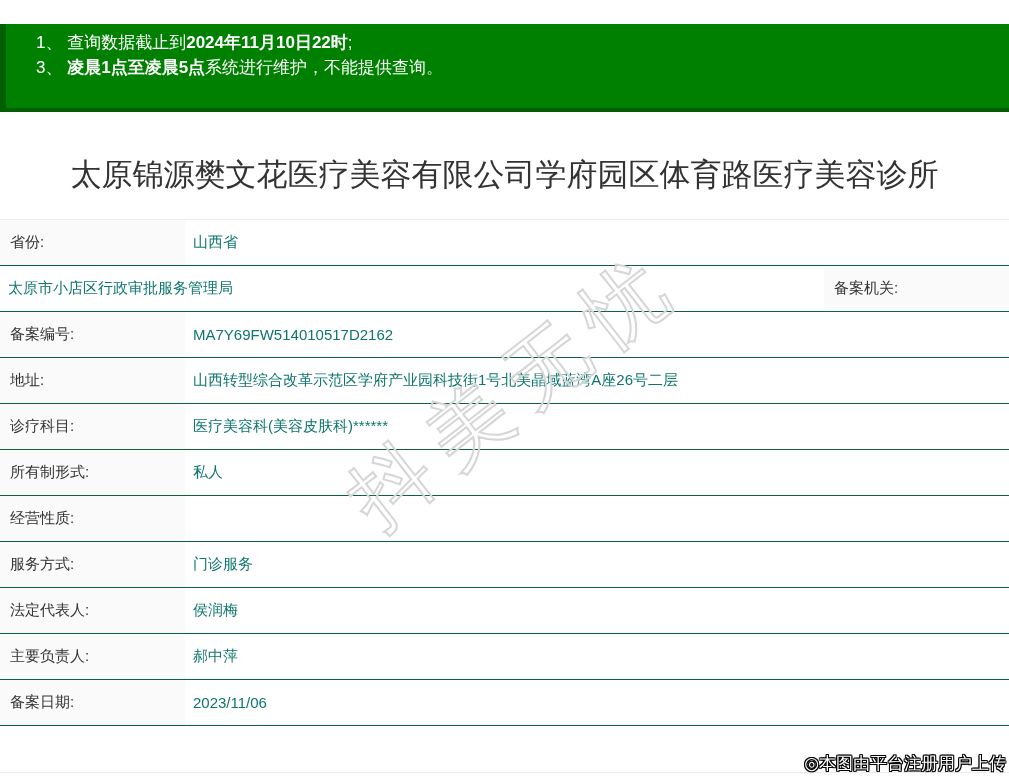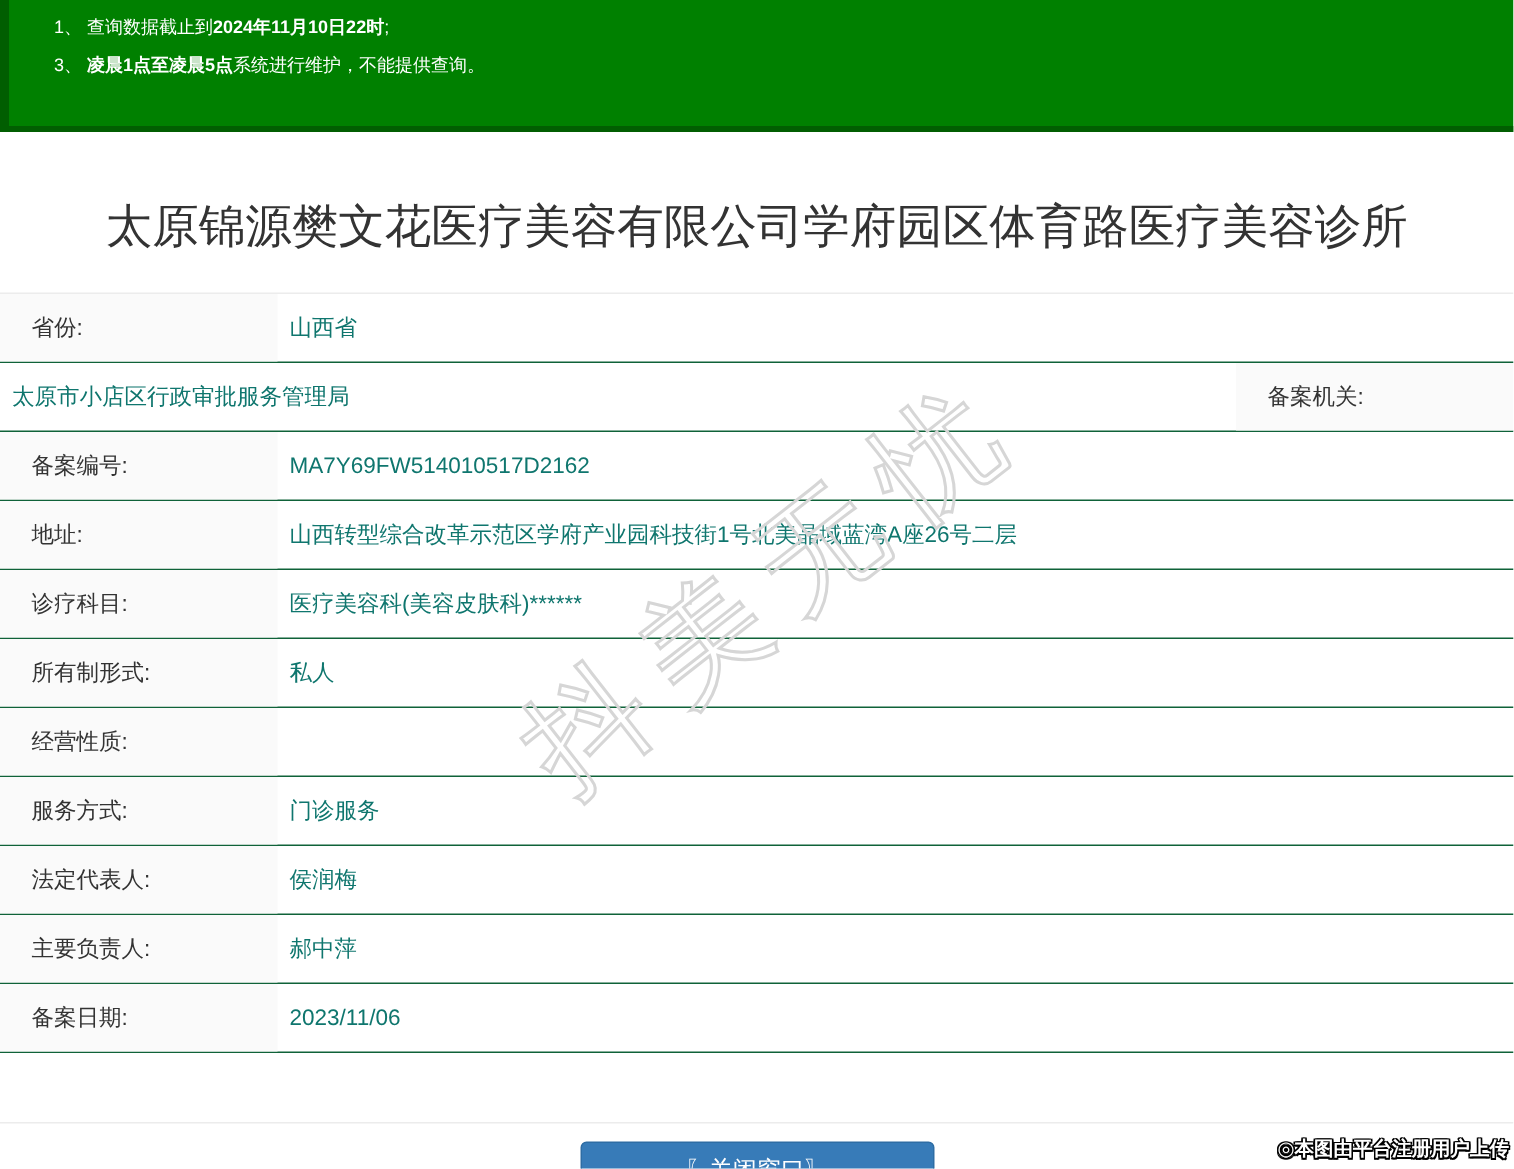--- a/index.html
+++ b/index.html
@@ -12,22 +12,23 @@
     color: #333333;
   }
   
   .notice {
     width: 1009px; height: 88px;
     background: #008000;
     border-left: 6px solid #015e01;
     border-bottom: 4px solid #015e01;
     padding: 6px 10px 0 30px;
     color: #ffffff;
-    font-size: 12px;
+    font-size: 17px;
     line-height: 25px;
+    margin-top: 24px;
   }
   .notice-line { white-space: nowrap; }
   .notice-line b { font-weight: 700; }
   
   .page-title {
     margin-top: 42px;
     text-align: center;
     font-size: 31px;
     font-weight: 400;
     color: #333333;
@@ -47,21 +48,21 @@
     border-bottom: 1px solid #0f6239;
   }
   .row.spacer {
     height: 46px;
     border-bottom: none;
   }
   .cell { display: flex; align-items: center; font-size: 15px; }
   .cell.label {
     width: 185px;
     background: #fafafa;
-    padding-left: 21px;
+    padding-left: 10px;
     color: #333333;
   }
   .cell.value {
     flex: 1;
     padding-left: 8px;
     color: #0f766e;
     white-space: nowrap;
   }
   
   .btn-wrap { text-align: center; margin-top: 12px; }
@@ -90,22 +91,22 @@
     -webkit-text-stroke: 2px #d6d6d6;
     text-stroke: 2px #d6d6d6;
     transform: rotate(-38deg);
     pointer-events: none;
     user-select: none;
   }
   
   .credit {
     position: absolute;
     right: 3px; bottom: 4px;
-    font-size: 13px;
-    font-weight: 700;
+    font-size: 17px;
+    font-weight: 400;
     color: #ffffff;
     text-shadow: -1px -1px 0 #000, 1px -1px 0 #000, -1px 1px 0 #000, 1px 1px 0 #000, 0 1px 0 #000, 0 -1px 0 #000, 1px 0 0 #000, -1px 0 0 #000;
     white-space: nowrap;
   }
 </style>
 </head>
 <body>
 
 <div class="notice">
   <div class="notice-line"><span>1、 查询数据截止到</span><b>2024年11月10日22时</b><span>;</span></div>

